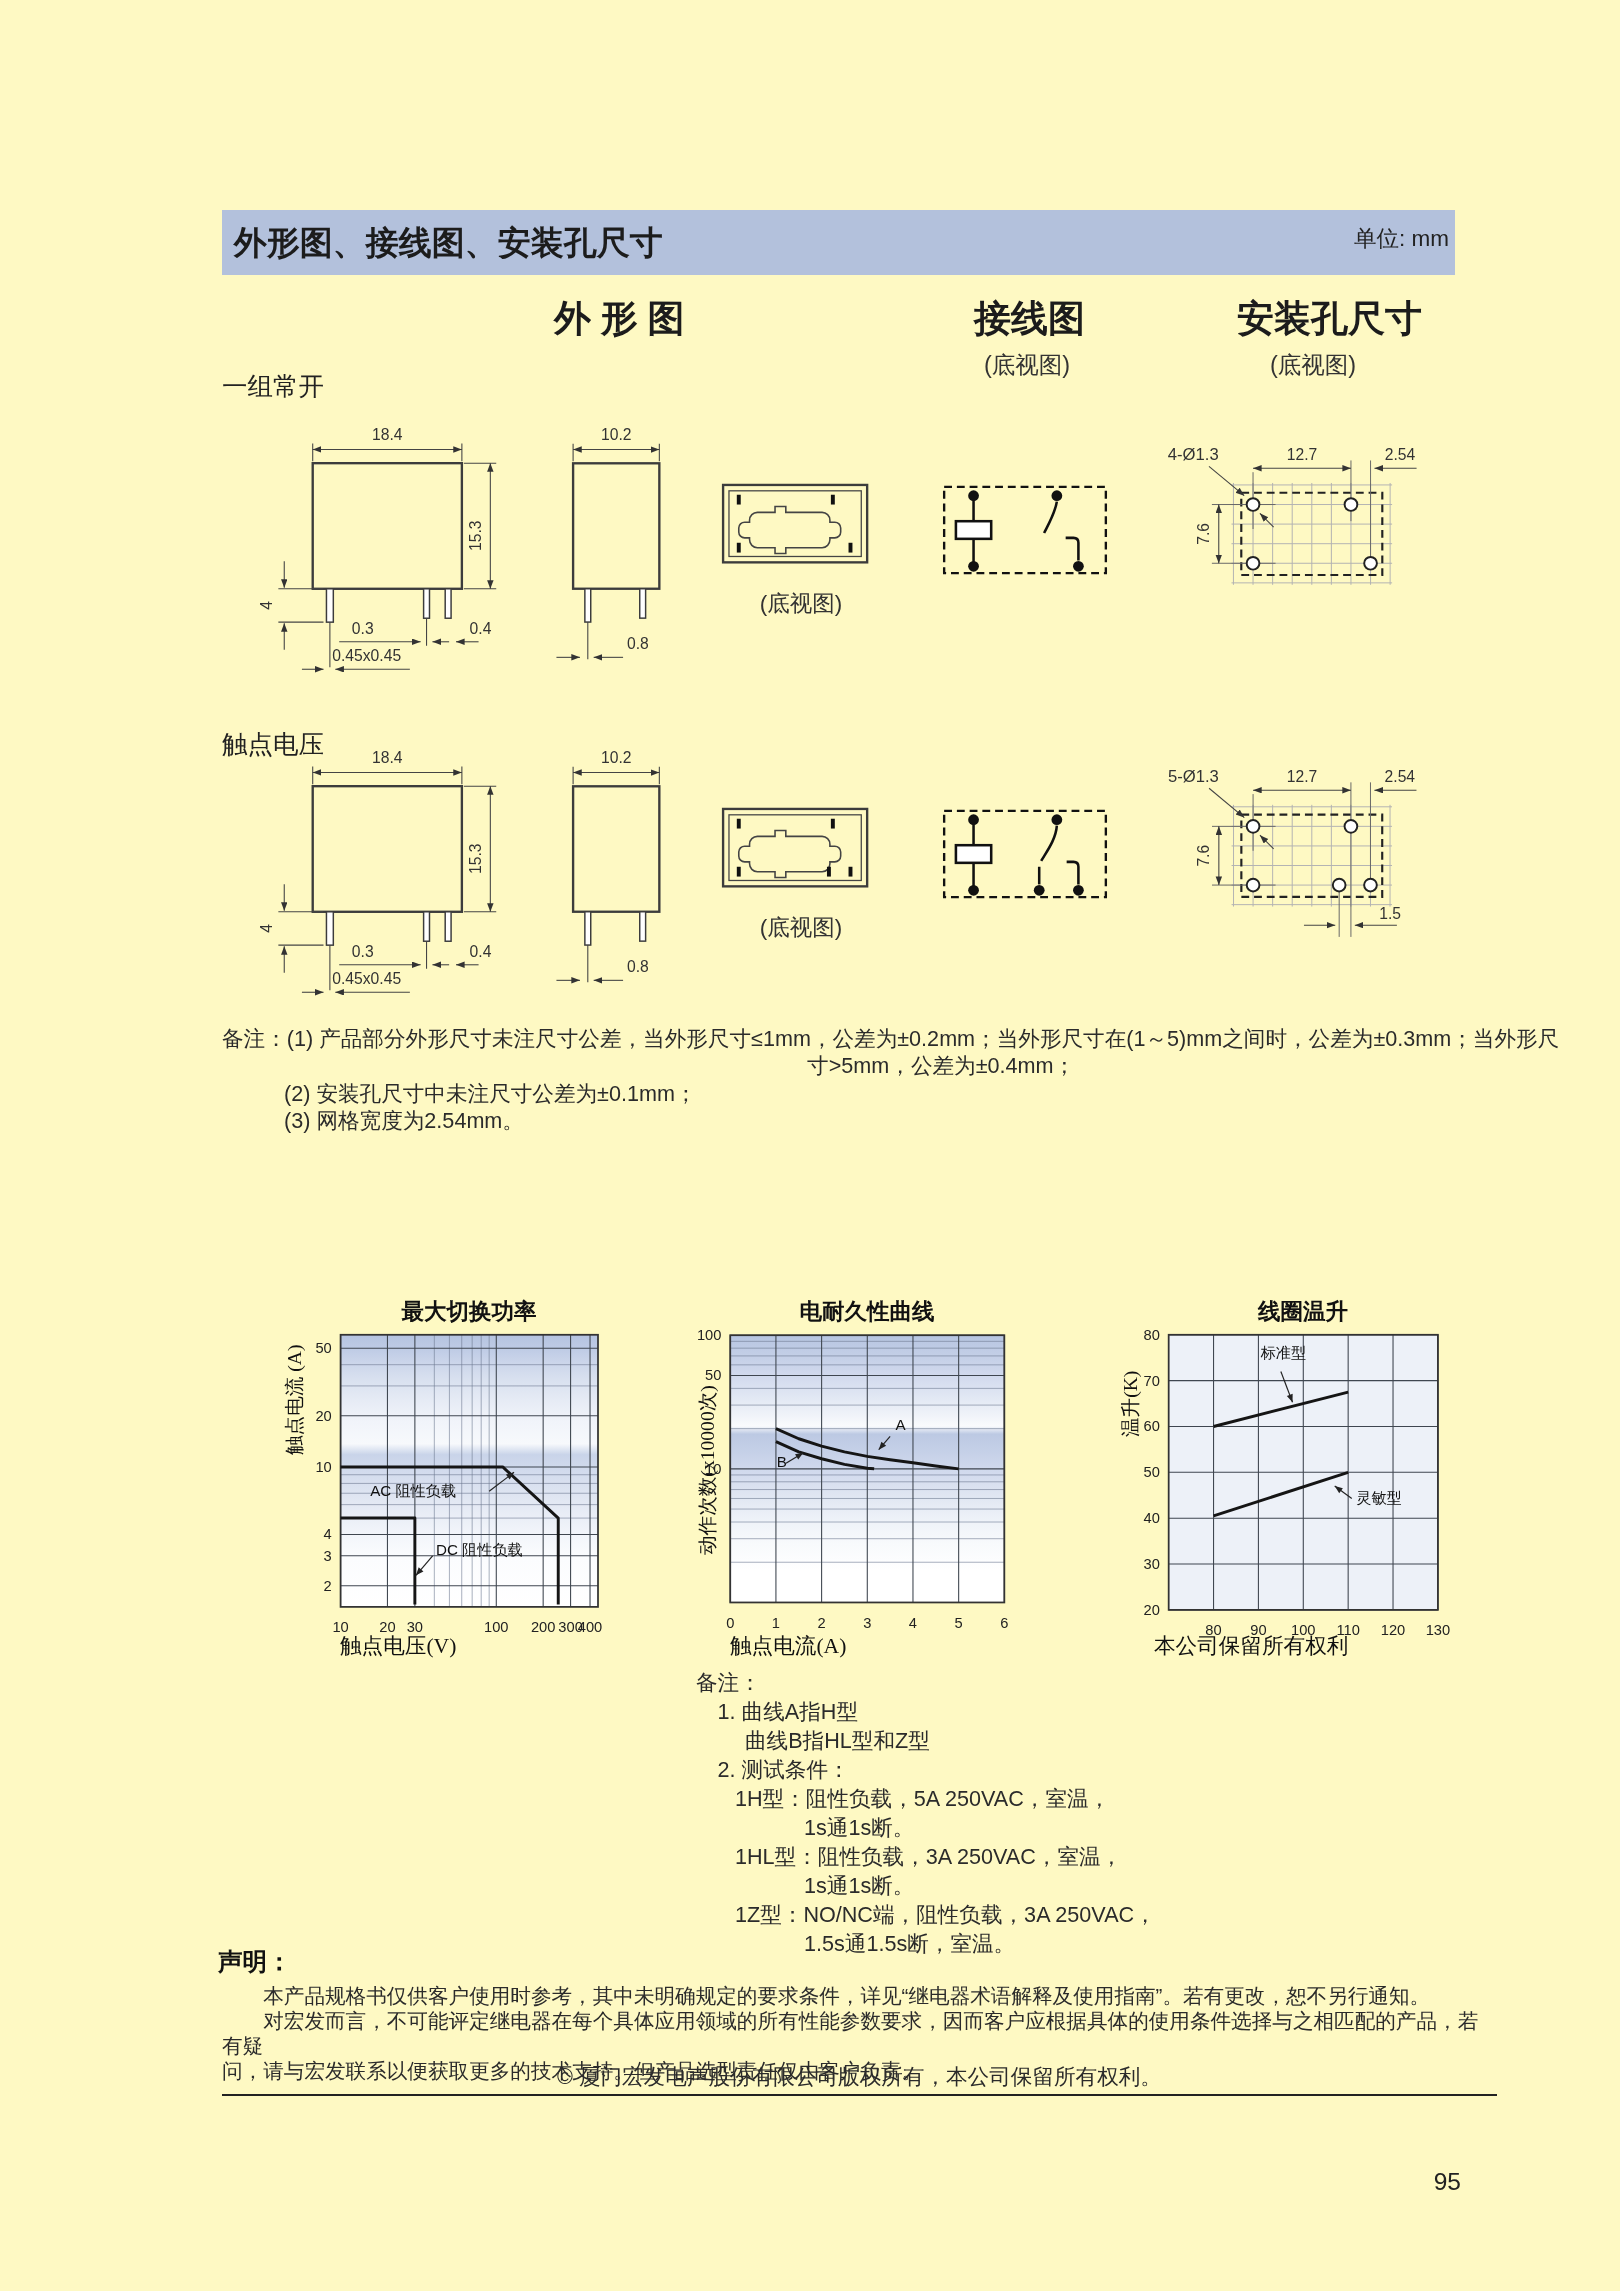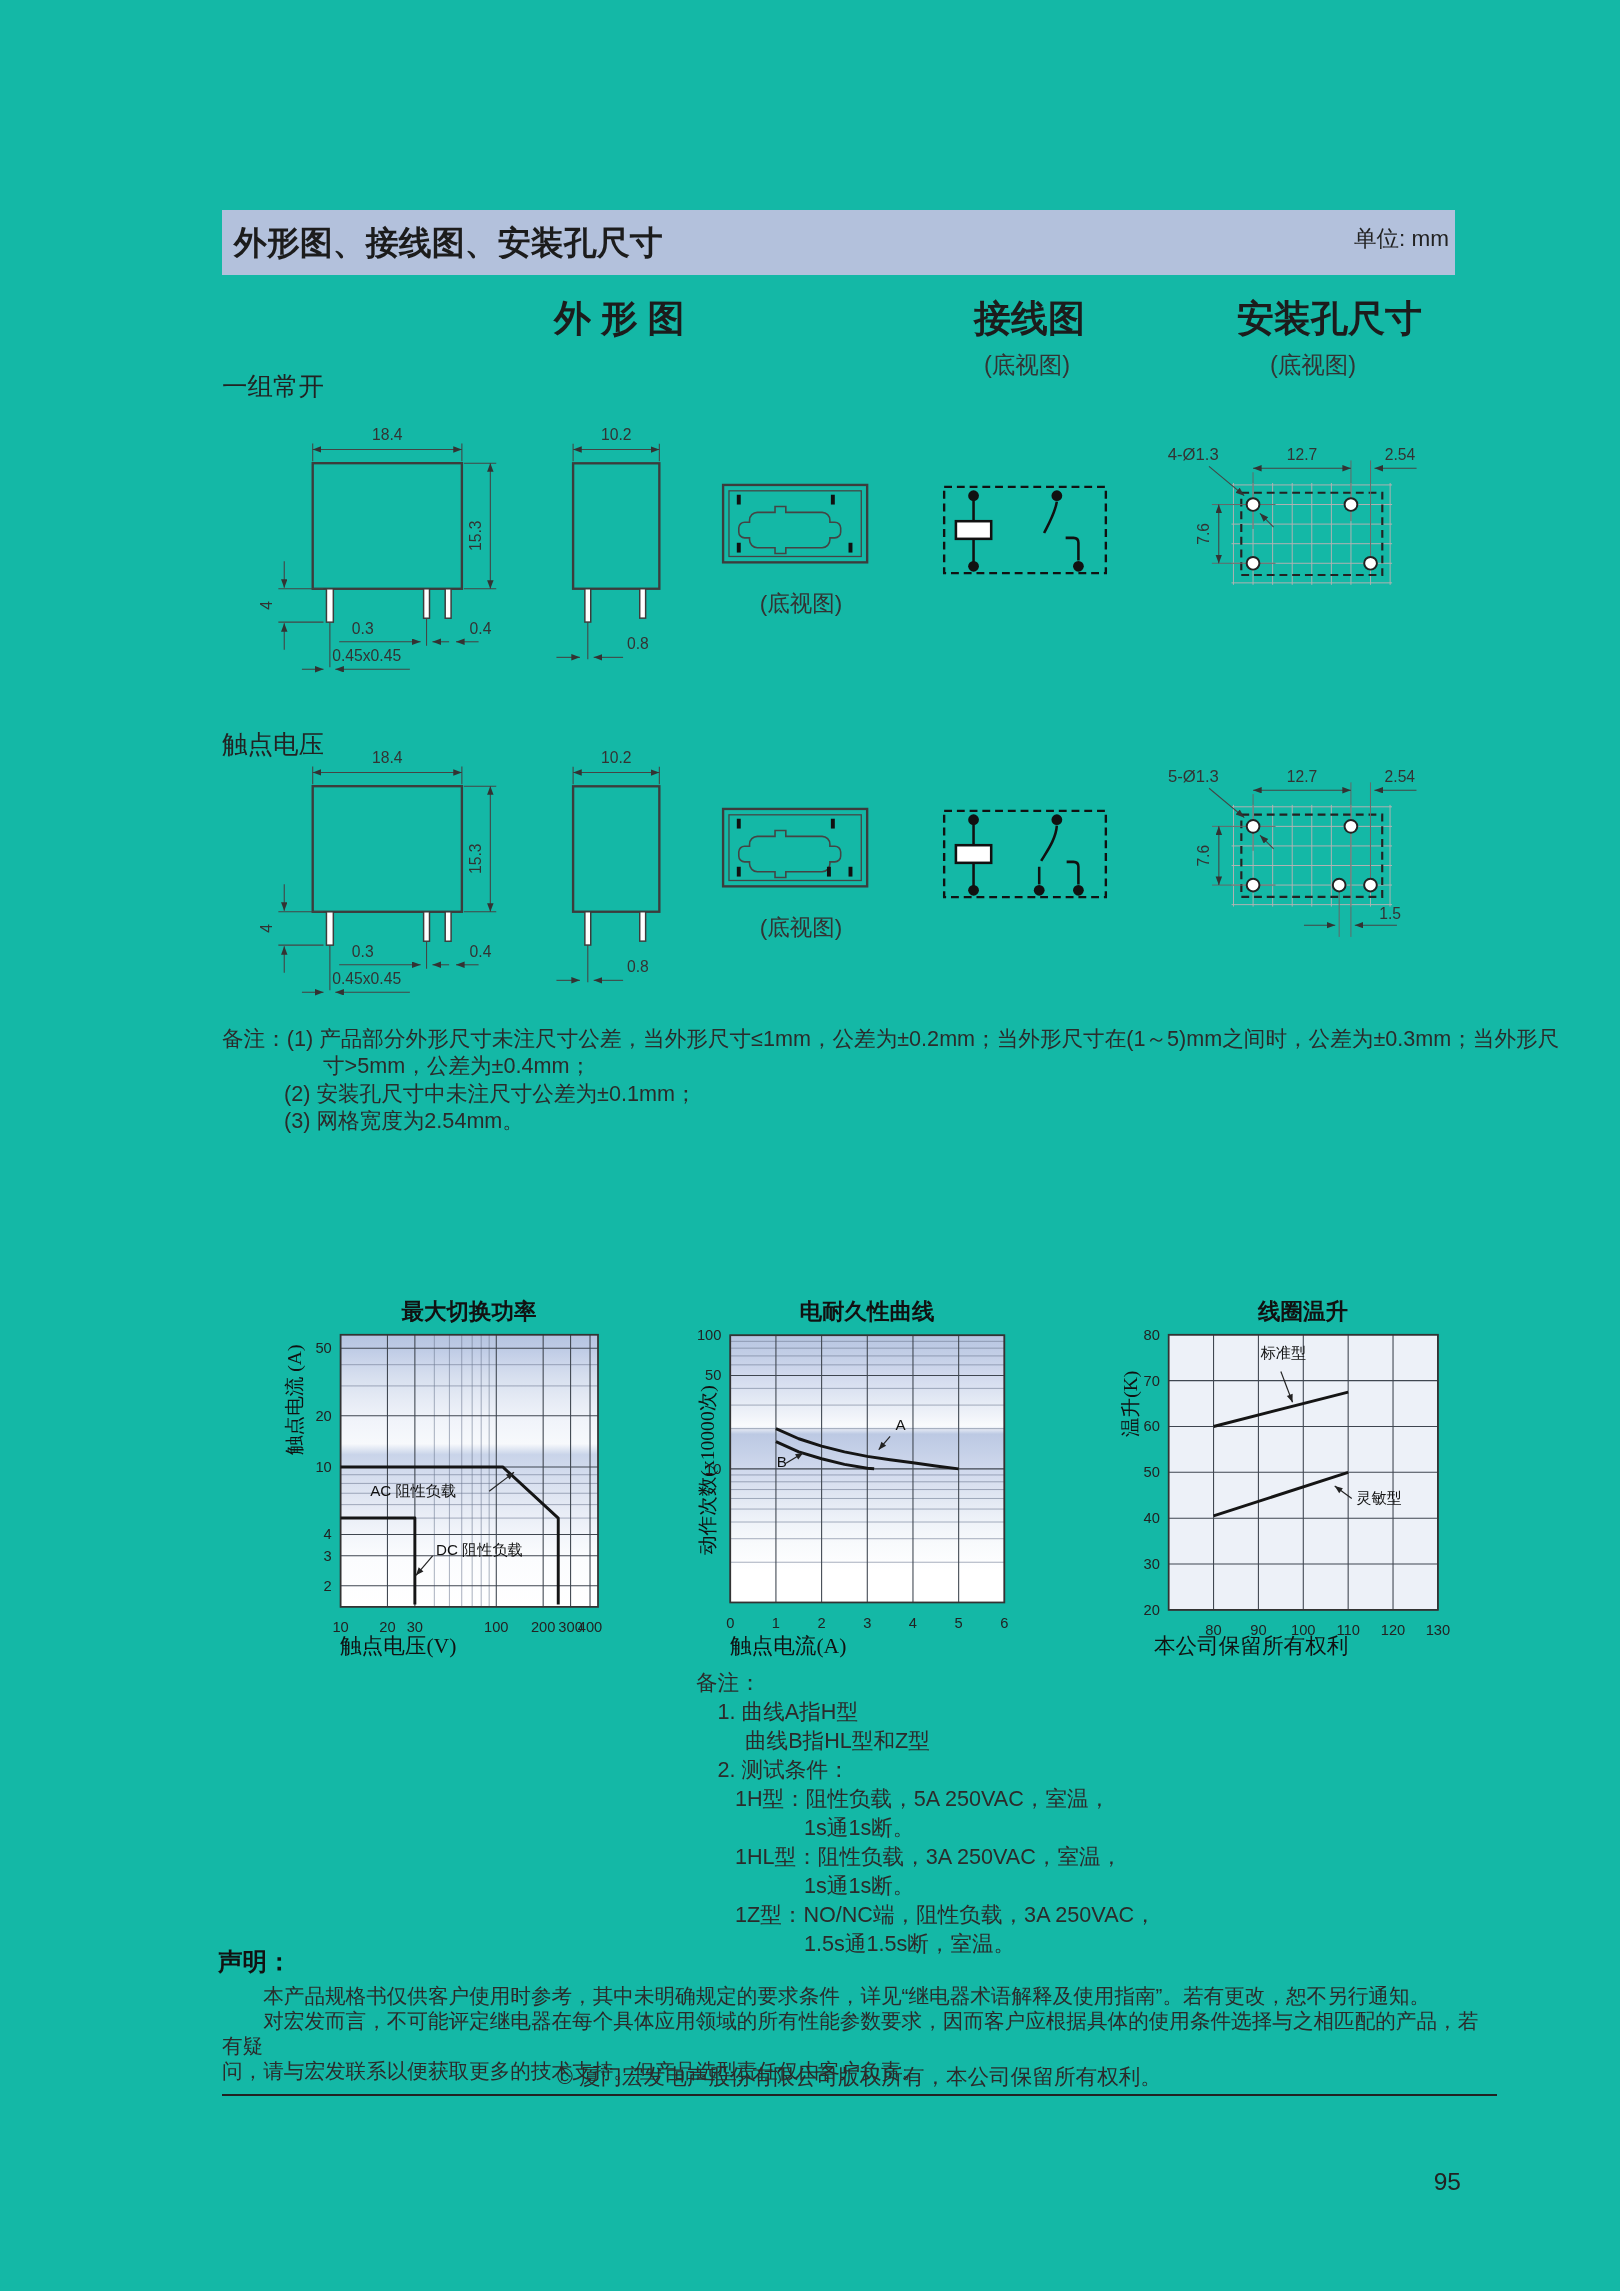--- a/index.html
+++ b/index.html
@@ -1,16 +1,16 @@
 <!DOCTYPE html>
 <html><head>
 <meta charset="utf-8">
 <style>
   html,body{margin:0;padding:0;background:#fff;}
-  .page{position:relative;width:1620px;height:2292px;background:#14b8a6;
+  .page{position:relative;width:1620px;height:2292px;background:#fef9c3;
         font-family:"Liberation Sans",sans-serif;color:#222;overflow:hidden;}
   .bar{position:absolute;left:222px;width:1233px;height:65px;background:#b3c1dc;}
   .bar .btitle{position:absolute;left:11.8px;top:0;line-height:65px;font-size:33px;font-weight:bold;color:#1c1c1c;}
   .bar .unit{position:absolute;right:5.9px;bottom:21px;font-size:22.5px;color:#222;}
   .colhead{position:absolute;top:294px;font-size:37px;font-weight:bold;color:#1c1c1c;}
   .colsub{position:absolute;top:349px;font-size:23.5px;color:#333;}
   .rowlab{position:absolute;left:222px;font-size:25.5px;color:#222;}
   svg.draw{position:absolute;overflow:visible;}
   .thin{stroke:#444;stroke-width:1.1;fill:none;}
   .body{stroke:#3c3c3c;stroke-width:2.4;fill:none;}
@@ -36,21 +36,21 @@
   svg.chart{position:absolute;overflow:visible;}
   .gmin{stroke:#6b7890;stroke-width:0.6;}
   .gmaj{stroke:#3f4650;stroke-width:1.1;}
   .cborder{fill:none;stroke:#333;stroke-width:1.8;}
   .series{fill:none;stroke:#151515;stroke-width:3;stroke-linejoin:round;}
   .ann{stroke:#222;stroke-width:1.2;}
   .anntxt{font:15.5px "Liberation Sans",sans-serif;fill:#111;}
   .tick{font:15px "Liberation Sans",sans-serif;fill:#222;}
   .noteblk{position:absolute;font-size:21.6px;line-height:27.4px;color:#2b2b2b;}
   .noteblk div{white-space:nowrap;}
-  .na{padding-left:0;} .nb{padding-left:101px;} .nc{padding-left:62px;}
+  .na{padding-left:0;} .nb{padding-left:101px;text-align:center;} .nc{padding-left:62px;}
   .cnotes{position:absolute;font-size:21.6px;line-height:29px;color:#2b2b2b;}
   .ca{padding-left:0;} .cb{padding-left:21.6px;} .cc{padding-left:49px;} .cd{padding-left:39px;} .ce{padding-left:108px;}
   .knotes{position:absolute;font-size:21.6px;line-height:30px;color:#2b2b2b;}
   .sttl{position:absolute;left:218px;top:1945px;font-size:24.5px;font-weight:bold;color:#111;}
   .stbody{position:absolute;left:222px;top:1983px;width:1275px;font-size:20.6px;line-height:25px;color:#2b2b2b;}
   .stbody .ind{text-indent:2em;}
   .copyright{position:absolute;left:222px;top:2062px;width:1275px;text-align:center;font-size:21.6px;color:#2b2b2b;}
   .frule{position:absolute;left:222px;top:2094px;width:1275px;border-top:2px solid #222;}
   .pagenum{position:absolute;left:1392px;top:2168px;width:69px;text-align:right;font-size:24.5px;color:#222;}
 </style>

